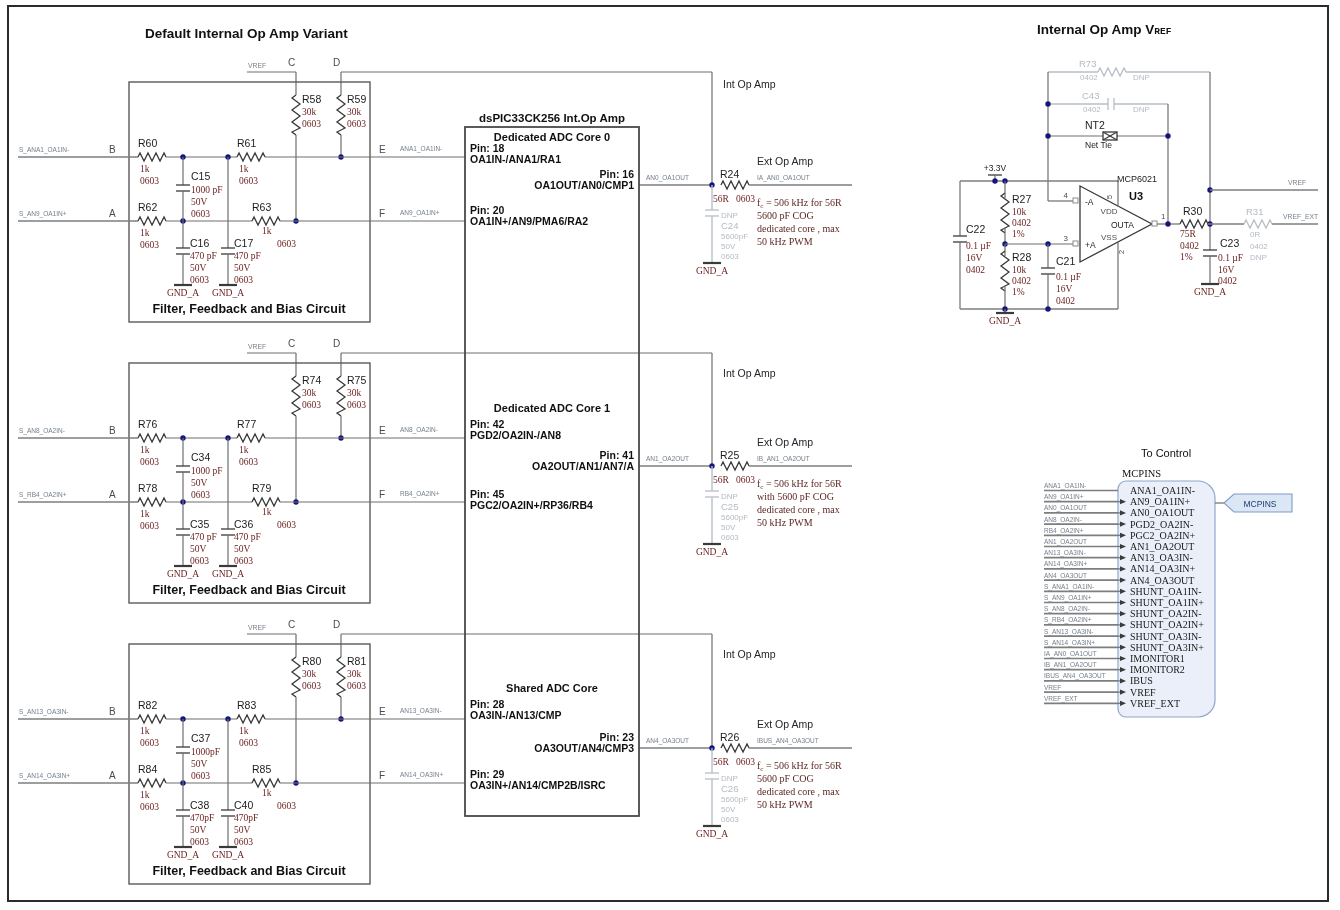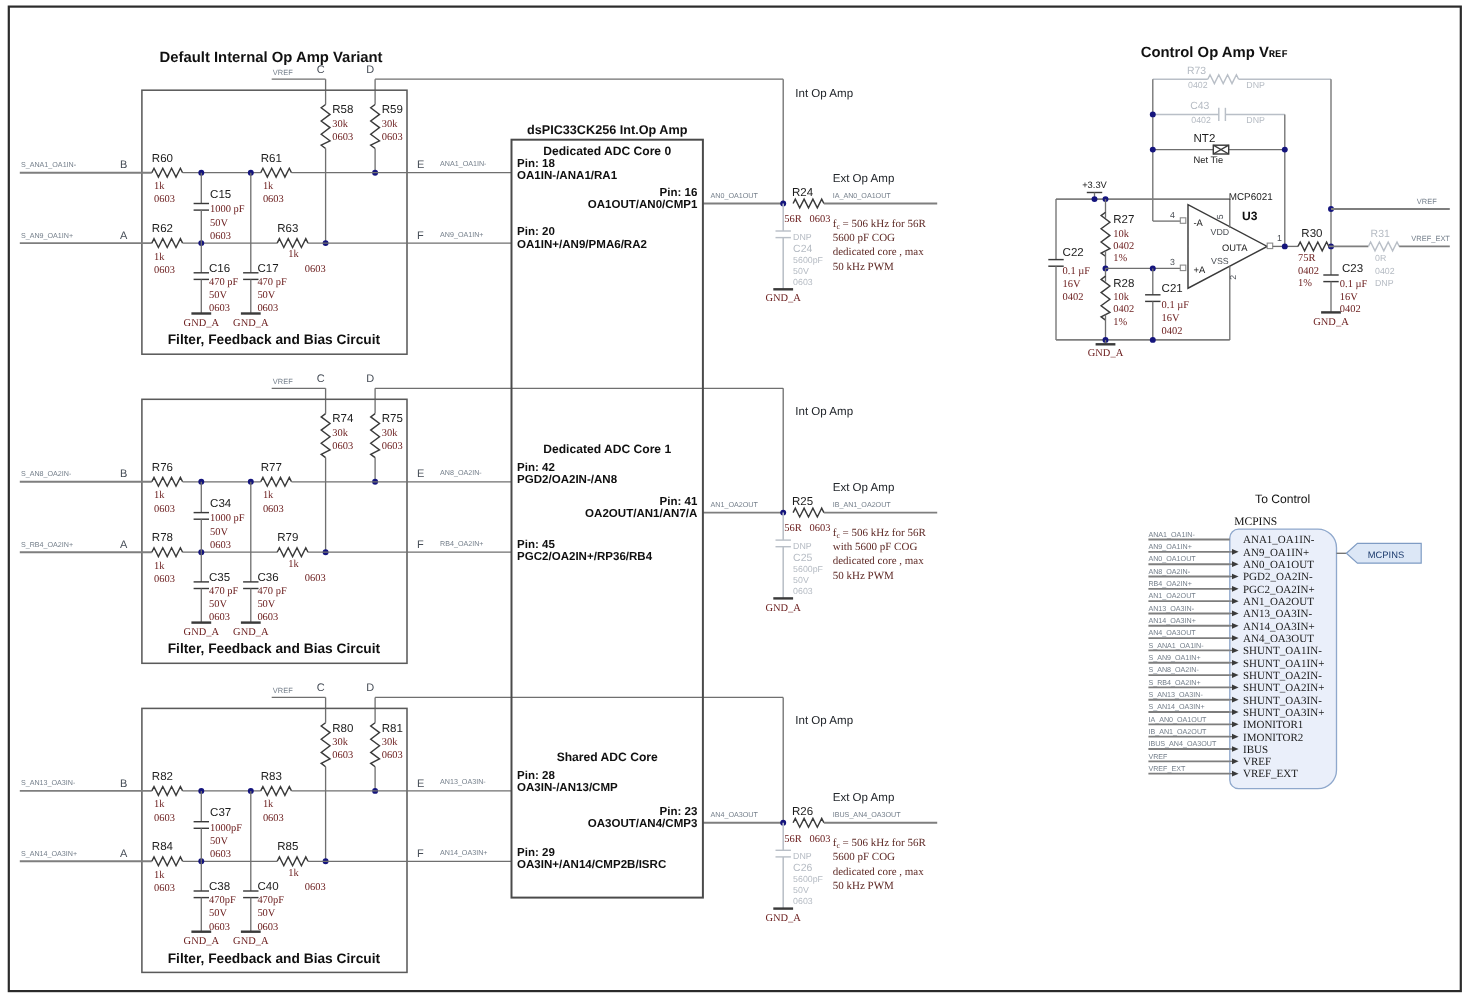--- a/index.html
+++ b/index.html
@@ -1,20 +1,20 @@
 <!DOCTYPE html>
 <html><head>
 <meta charset="utf-8">
 <style>
   html,body{margin:0;padding:0;background:#fff;}
   #stage{position:relative;width:1340px;height:910px;background:#ffffff;overflow:hidden;
          font-family:"Liberation Sans",sans-serif;}
   #schematic{position:absolute;left:0;top:0;}
   .pagetitle{position:absolute;font-weight:bold;font-size:13.5px;color:#111;
-             font-family:"Liberation Sans",sans-serif;white-space:nowrap;margin-top:18px;}
+             font-family:"Liberation Sans",sans-serif;white-space:nowrap;}
   #title1{left:145px;top:26px;}
   #title2{left:1037px;top:22px;}
   .subsc{font-size:9.5px;font-family:Liberation Mono, monospace;}
   
   text{font-family:"Liberation Sans",sans-serif;}
   .t-ref{font-size:10.5px;fill:#1c1c1c;}
   .t-val{font-family:"Liberation Serif",serif;font-size:9.5px;fill:#6e2222;}
   .t-net{font-size:6.5px;fill:#76808c;}
   .t-port{font-size:10px;fill:#454c56;}
   .t-pin{font-size:10.5px;font-weight:bold;fill:#101010;}
@@ -633,14 +633,14 @@
         <line x1="1044" y1="703.3" x2="1118" y2="703.3" class="w"></line>
         <line x1="1118" y1="703.3" x2="1121" y2="703.3" class="wt"></line>
         <polygon points="1126,703.3 1120,700.6999999999999 1120,705.9" fill="#3a3a3a"></polygon>
         <text x="1130" y="706.8" class="t-serifpin" text-anchor="start">VREF_EXT</text>
         <line x1="1215" y1="503" x2="1224" y2="503" class="wt"></line>
         <polygon points="1224,503 1234,494 1292,494 1292,512 1234,512" class="tagpoly"></polygon>
         <text x="1260" y="507" class="t-tag" text-anchor="middle">MCPINS</text>
       </g>
     </svg>
   <div id="title1" class="pagetitle">Default Internal Op Amp Variant</div>
-  <div id="title2" class="pagetitle"><span>Control Op Amp V</span><span class="subsc">REF</span></div>
+  <div id="title2" class="pagetitle"><span>Internal Op Amp V</span><span class="subsc">REF</span></div>
 </div>
 
 </body></html>

